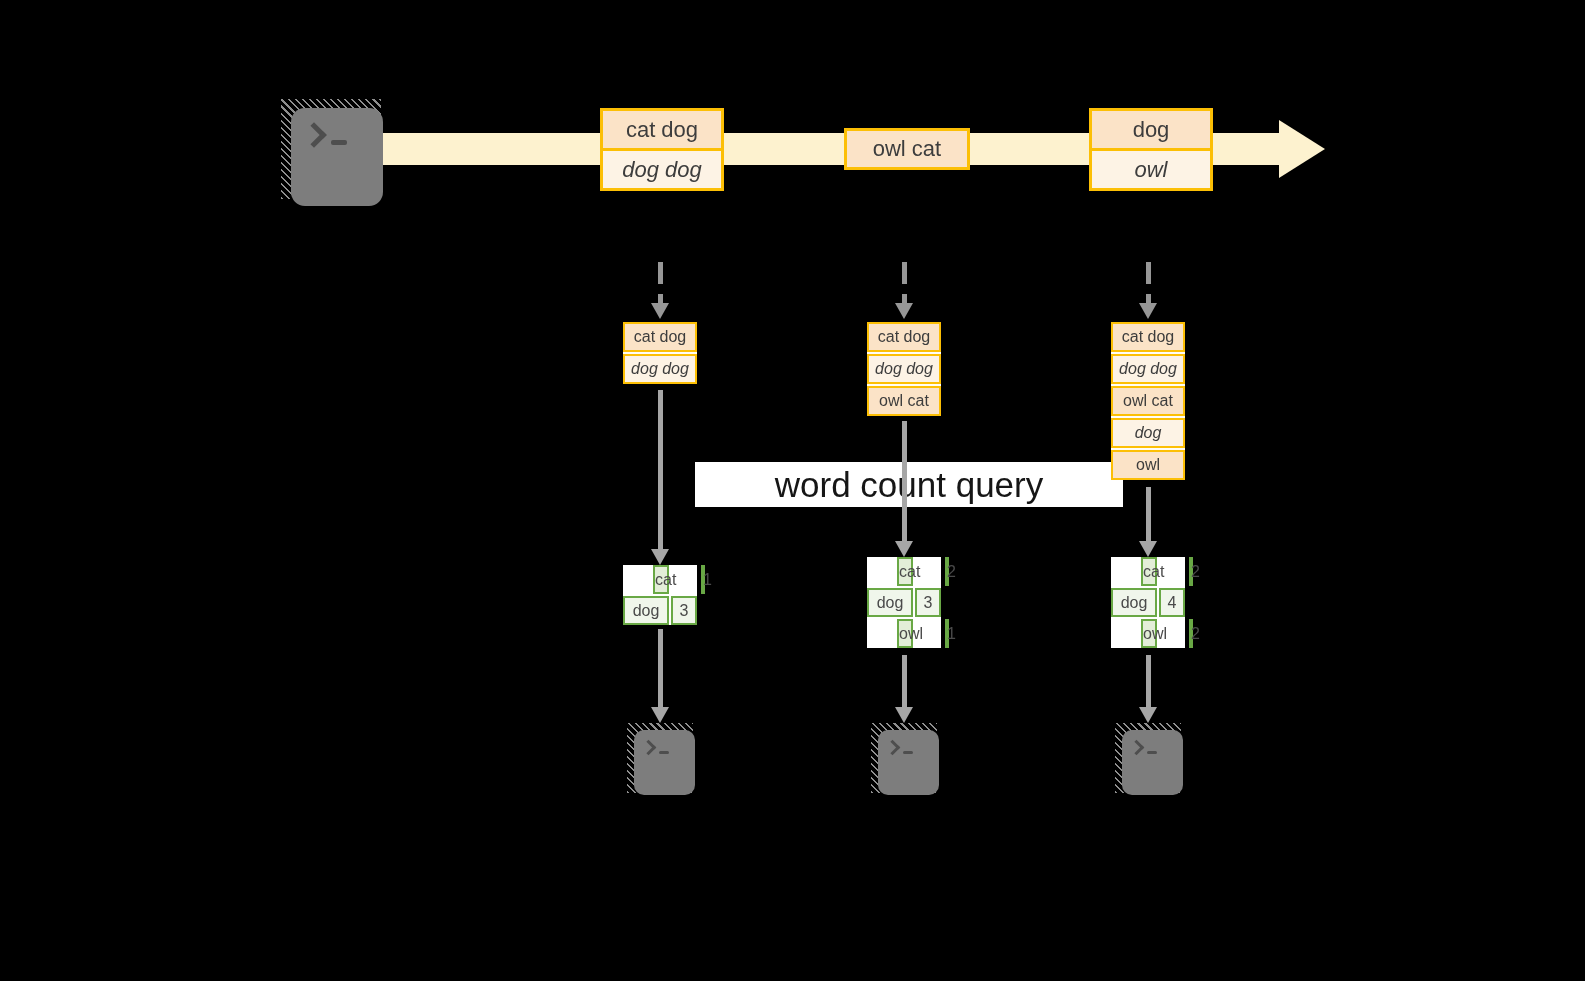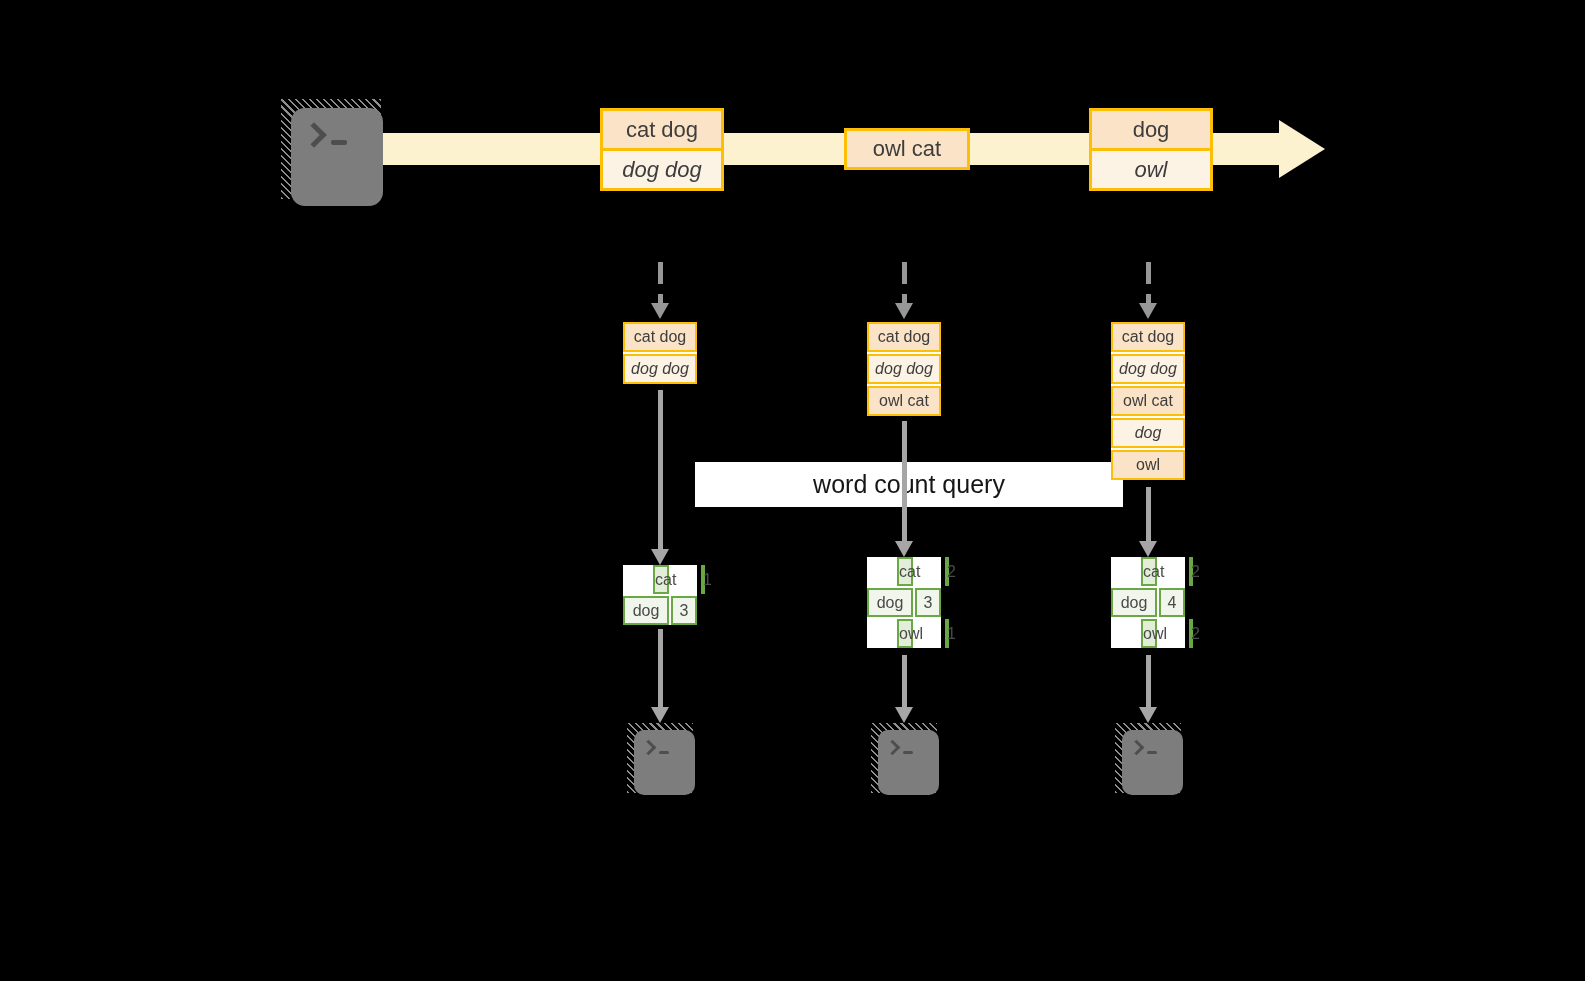--- a/index.html
+++ b/index.html
@@ -45,21 +45,21 @@
   .g-b { background:#f0f6eb; }
   
   .shaft { position:absolute; width:5px; background:#a6a6a6; z-index:3; }
   .shaft.dashed { background:repeating-linear-gradient(180deg,#979797 0 22px,transparent 22px 32px); }
   .ahead { position:absolute; width:0; height:0; z-index:3;
     border-left:9px solid transparent; border-right:9px solid transparent;
     border-top:16px solid #a6a6a6; }
   .ahead.dgray { border-top-color:#979797; }
   
   .banner { position:absolute; background:#ffffff; z-index:2; text-align:center;
-    font-size:25px; color:#161616; }
+    font-size:35px; color:#161616; }
 </style>
 </head>
 <body>
 
 <div id="canvas">
 
   <div class="term" style="left:281px;top:99px;width:100px;height:100px">
     <div class="term-hatch"></div>
     <div class="term-body" style="left:10px;top:9px;width:78px;height:84px;padding:14px 0 0 14px">
       <span class="chev" style="width:13px;height:13px;border-top-width:5px;border-right-width:5px;margin-top:4px"></span>

